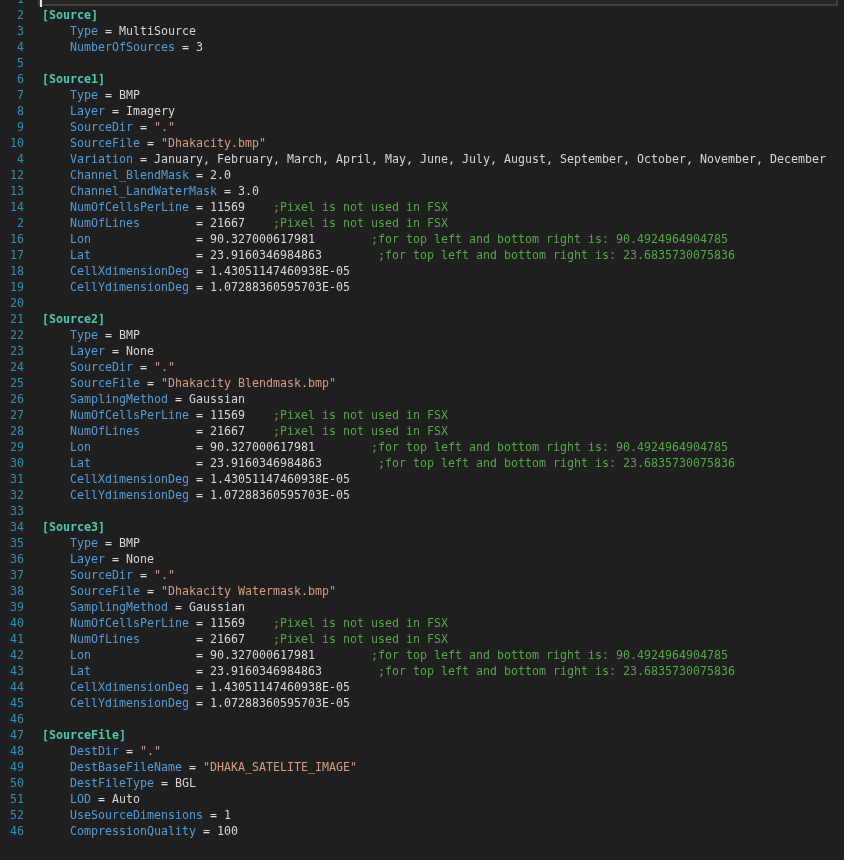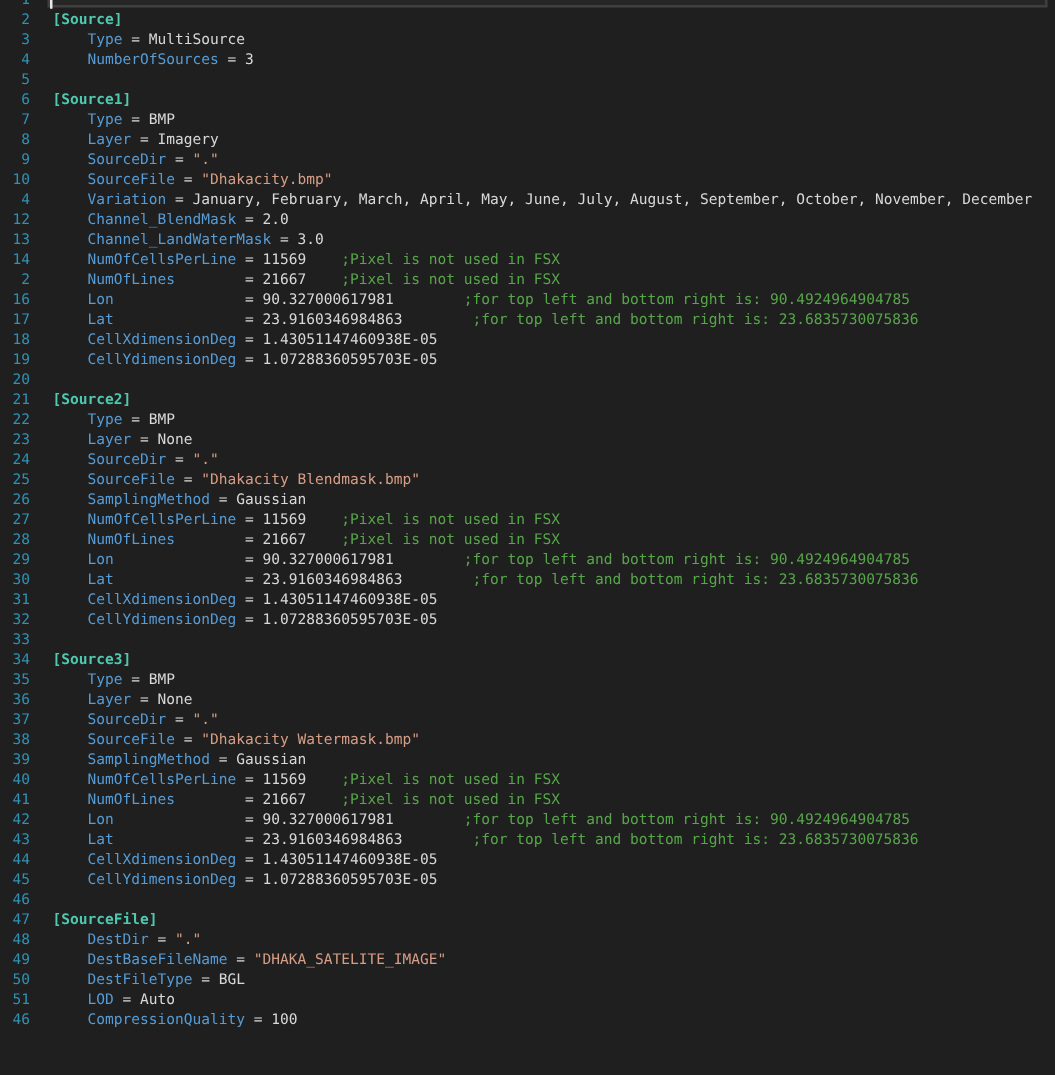--- a/index.html
+++ b/index.html
@@ -87,16 +87,17 @@
       <div class="line"><span class="ln">42</span><span class="lc"><span class="tok-key">Lon</span><span class="tok-value">               = 90.327000617981        </span><span class="tok-comment">;for top left and bottom right is: 90.4924964904785</span></span></div>
       <div class="line"><span class="ln">43</span><span class="lc"><span class="tok-key">Lat</span><span class="tok-value">               = 23.9160346984863        </span><span class="tok-comment">;for top left and bottom right is: 23.6835730075836</span></span></div>
       <div class="line"><span class="ln">44</span><span class="lc"><span class="tok-key">CellXdimensionDeg</span><span class="tok-value"> = 1.43051147460938E-05</span></span></div>
       <div class="line"><span class="ln">45</span><span class="lc"><span class="tok-key">CellYdimensionDeg</span><span class="tok-value"> = 1.07288360595703E-05</span></span></div>
       <div class="line"><span class="ln">46</span><span class="lc"></span></div>
       <div class="line"><span class="ln">47</span><span class="lc"><span class="tok-section">[SourceFile]</span></span></div>
       <div class="line"><span class="ln">48</span><span class="lc"><span class="tok-key">DestDir</span><span class="tok-value"> = </span><span class="tok-string">"."</span></span></div>
       <div class="line"><span class="ln">49</span><span class="lc"><span class="tok-key">DestBaseFileName</span><span class="tok-value"> = </span><span class="tok-string">"DHAKA_SATELITE_IMAGE"</span></span></div>
       <div class="line"><span class="ln">50</span><span class="lc"><span class="tok-key">DestFileType</span><span class="tok-value"> = BGL</span></span></div>
       <div class="line"><span class="ln">51</span><span class="lc"><span class="tok-key">LOD</span><span class="tok-value"> = Auto</span></span></div>
+      <div class="line"><span class="ln">52</span><span class="lc"><span class="tok-key">UseSourceDimensions</span><span class="tok-value"> = 1</span></span></div>
       <div class="line"><span class="ln">46</span><span class="lc"><span class="tok-key">CompressionQuality</span><span class="tok-value"> = 100</span></span></div>
     </div>
   <div id="cursor"></div>
 </div>
 
 </body></html>

